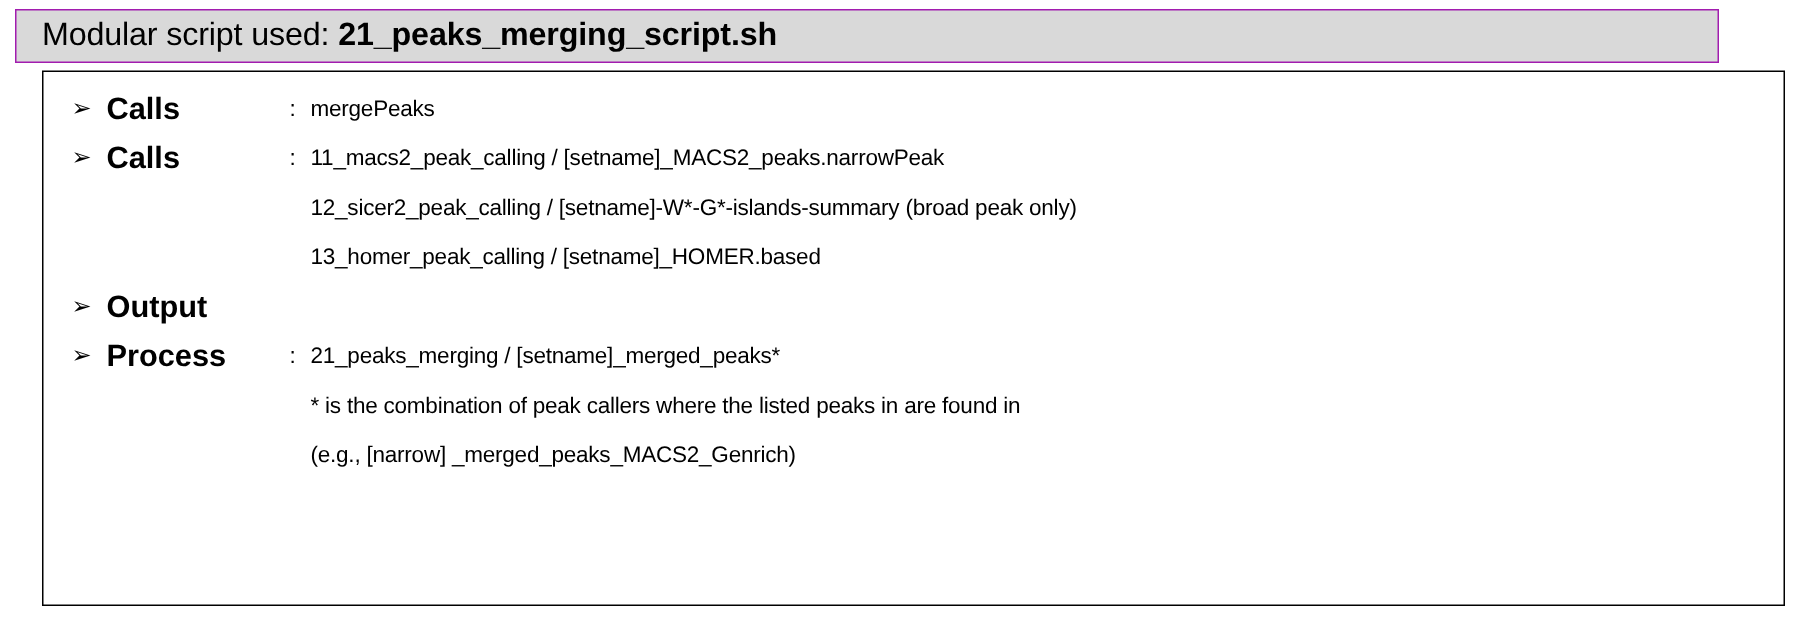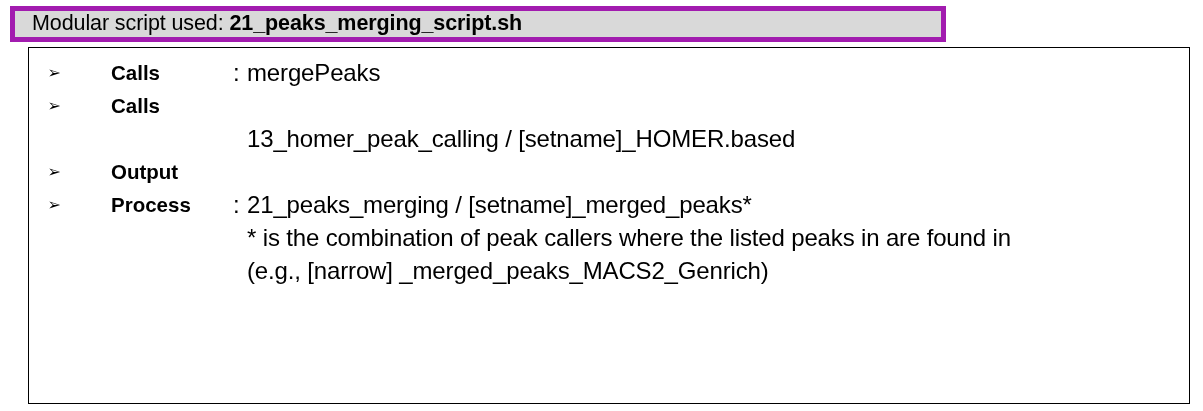--- a/index.html
+++ b/index.html
@@ -20,25 +20,25 @@
     position: relative;
     width: 1203px;
     height: 411px;
   }
 
   
   .header-box {
     position: absolute;
     left: 10px;
     top: 6px;
-    width: 936px;
+    width: 1136px;
     height: 36px;
     box-sizing: border-box;
     background: #d9d9d9;
-    border: 5px solid #a21caf;
+    border: 1px solid #a21caf;
     display: flex;
     align-items: center;
   }
   .header-text {
     font-size: 21.5px;
     line-height: 1;
     padding-left: 17px;
     white-space: nowrap;
     letter-spacing: -0.1px;
   }
@@ -82,26 +82,25 @@
   }
 
   .key-cell {
     width: 122px;
     min-width: 122px;
     box-sizing: border-box;
     font-size: 20.5px;
     font-weight: bold;
     line-height: 33px;
     white-space: nowrap;
-    margin-left: 40px;
   }
 
   .value-cell {
     flex: 1 1 auto;
-    font-size: 24px;
+    font-size: 15px;
     line-height: 33px;
     white-space: nowrap;
     letter-spacing: -0.15px;
   }
   .value-cell .colon {
     display: inline-block;
     width: 14px;
   }
 
   
@@ -131,23 +130,35 @@
       <div class="value-cell">
         <span class="colon">:</span><span>mergePeaks</span>
       </div>
     </div>
 
     <div class="row">
       <div class="bullet-cell">
         <span class="bullet-glyph">➢</span>
       </div>
       <div class="key-cell">Calls</div>
-    </div>
-
-
+      <div class="value-cell">
+        <span class="colon">:</span><span>11_macs2_peak_calling / [setname]_MACS2_peaks.narrowPeak</span>
+      </div>
+    </div>
+
+
+    <div class="row cont">
+      <div class="bullet-cell">
+        <span class="bullet-glyph">➢</span>
+      </div>
+      <div class="key-cell">Input</div>
+      <div class="value-cell">
+        <span class="colon">:</span><span>12_sicer2_peak_calling  /  [setname]-W*-G*-islands-summary  (broad  peak  only)</span>
+      </div>
+    </div>
 
     <div class="row cont">
       <div class="bullet-cell">
         <span class="bullet-glyph">➢</span>
       </div>
       <div class="key-cell">Input</div>
       <div class="value-cell">
         <span class="colon">:</span><span>13_homer_peak_calling / [setname]_HOMER.based</span>
       </div>
     </div>

